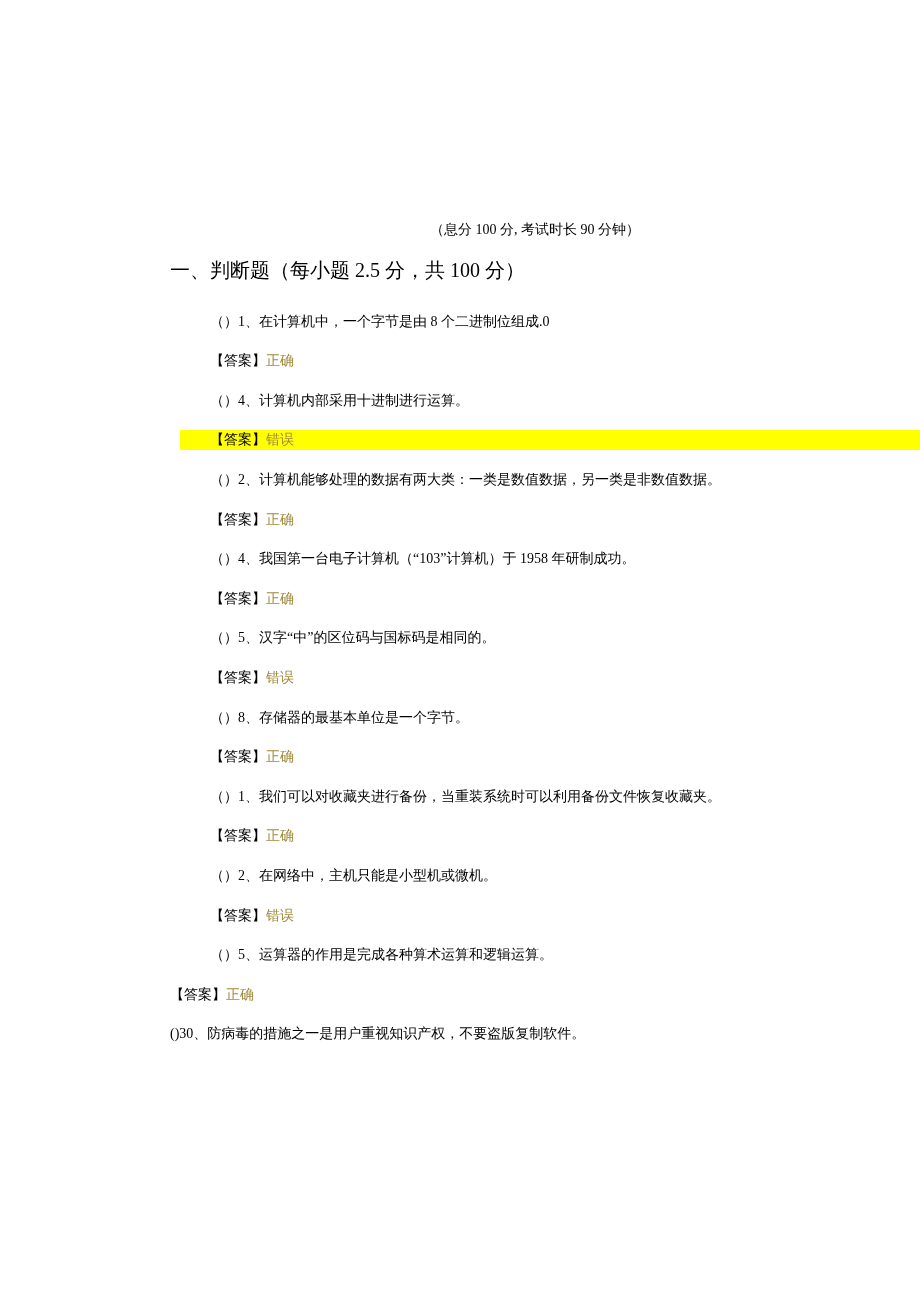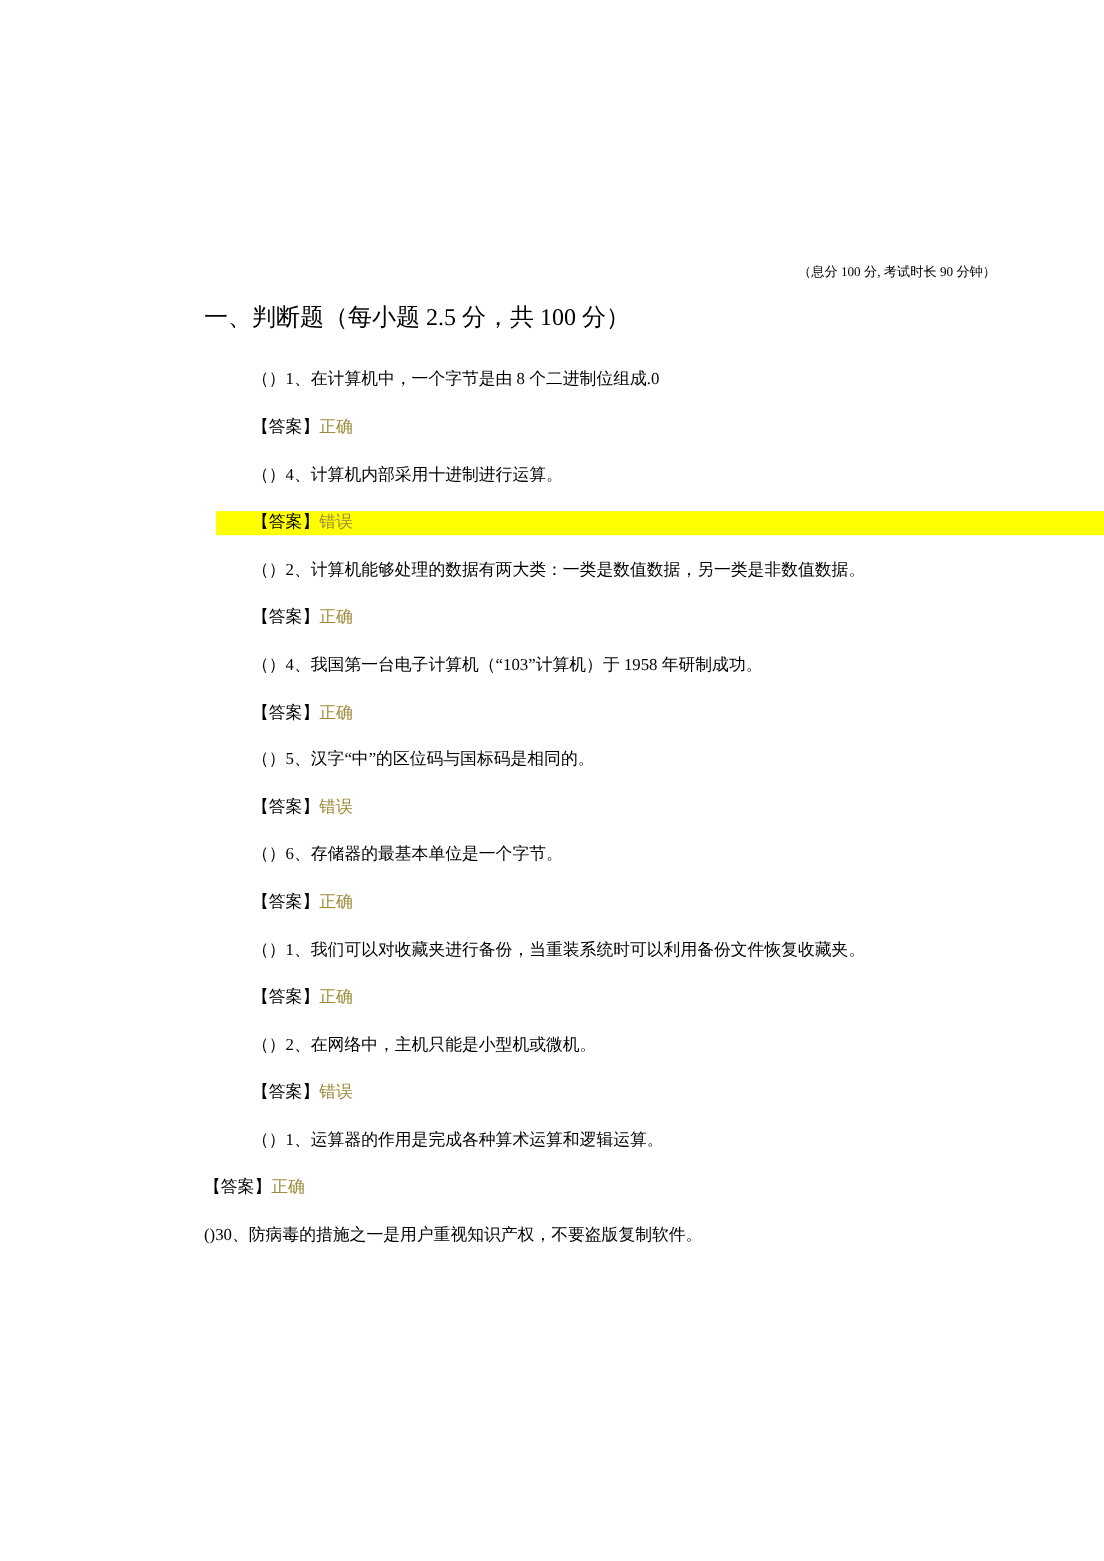--- a/index.html
+++ b/index.html
@@ -9,22 +9,22 @@
       width: 920px;
       min-height: 1301px;
       padding-top: 220px;
       padding-left: 170px;
       padding-right: 90px;
       color: #000;
       font-size: 15px;
       line-height: 1.4;
     }
     .meta-line {
-      text-align: right;
-      font-size: 11px;
+      text-align: center;
+      font-size: 14px;
       margin-bottom: 16px;
       margin-left: 70px;
     }
     .section-title {
       font-size: 20px;
       margin-bottom: 28px;
       margin-left: 0;
     }
     .q-block {
       margin-left: 40px;
@@ -100,42 +100,42 @@
 </div>
 
 <div class="q-block">
   <div class="q-text">（）5、汉字“中”的区位码与国标码是相同的。</div>
   <div class="ans-line">
     <span class="ans-label">【答案】</span><span class="ans-wrong">错误</span>
   </div>
 </div>
 
 <div class="q-block">
-  <div class="q-text">（）6、存储器的最基本单位是一个字节。</div>
+  <div class="q-text">（）8、存储器的最基本单位是一个字节。</div>
   <div class="ans-line">
     <span class="ans-label">【答案】</span><span class="ans-correct">正确</span>
   </div>
 </div>
 
 <div class="q-block">
   <div class="q-text">（）1、我们可以对收藏夹进行备份，当重装系统时可以利用备份文件恢复收藏夹。</div>
   <div class="ans-line">
     <span class="ans-label">【答案】</span><span class="ans-correct">正确</span>
   </div>
 </div>
 
 <div class="q-block">
   <div class="q-text">（）2、在网络中，主机只能是小型机或微机。</div>
   <div class="ans-line">
     <span class="ans-label">【答案】</span><span class="ans-wrong">错误</span>
   </div>
 </div>
 
 <div class="q-block">
-  <div class="q-text">（）1、运算器的作用是完成各种算术运算和逻辑运算。</div>
+  <div class="q-text">（）5、运算器的作用是完成各种算术运算和逻辑运算。</div>
 </div>
 
 <div class="outdent-block">
   <div class="ans-line">
     <span class="ans-label">【答案】</span><span class="ans-correct">正确</span>
   </div>
 </div>
 
 <div class="outdent-block">
   <div class="outdent-text">()30、防病毒的措施之一是用户重视知识产权，不要盗版复制软件。</div>

